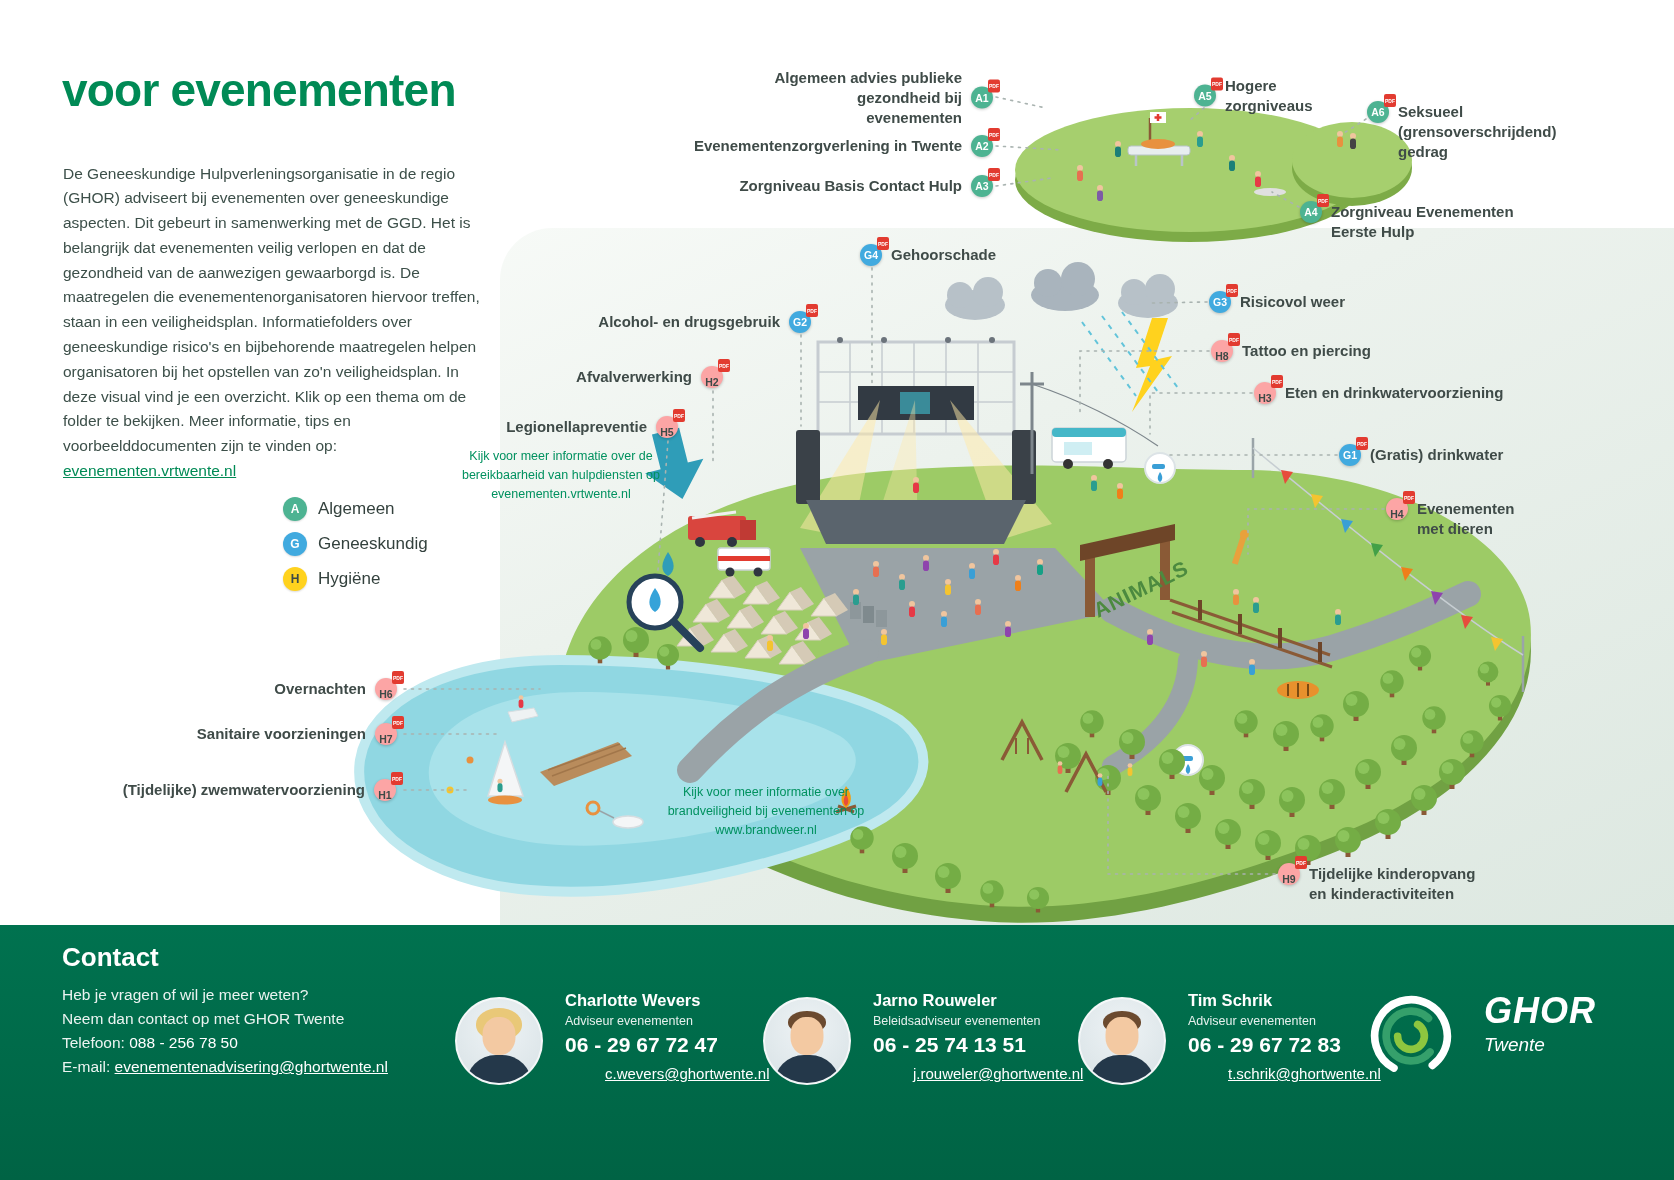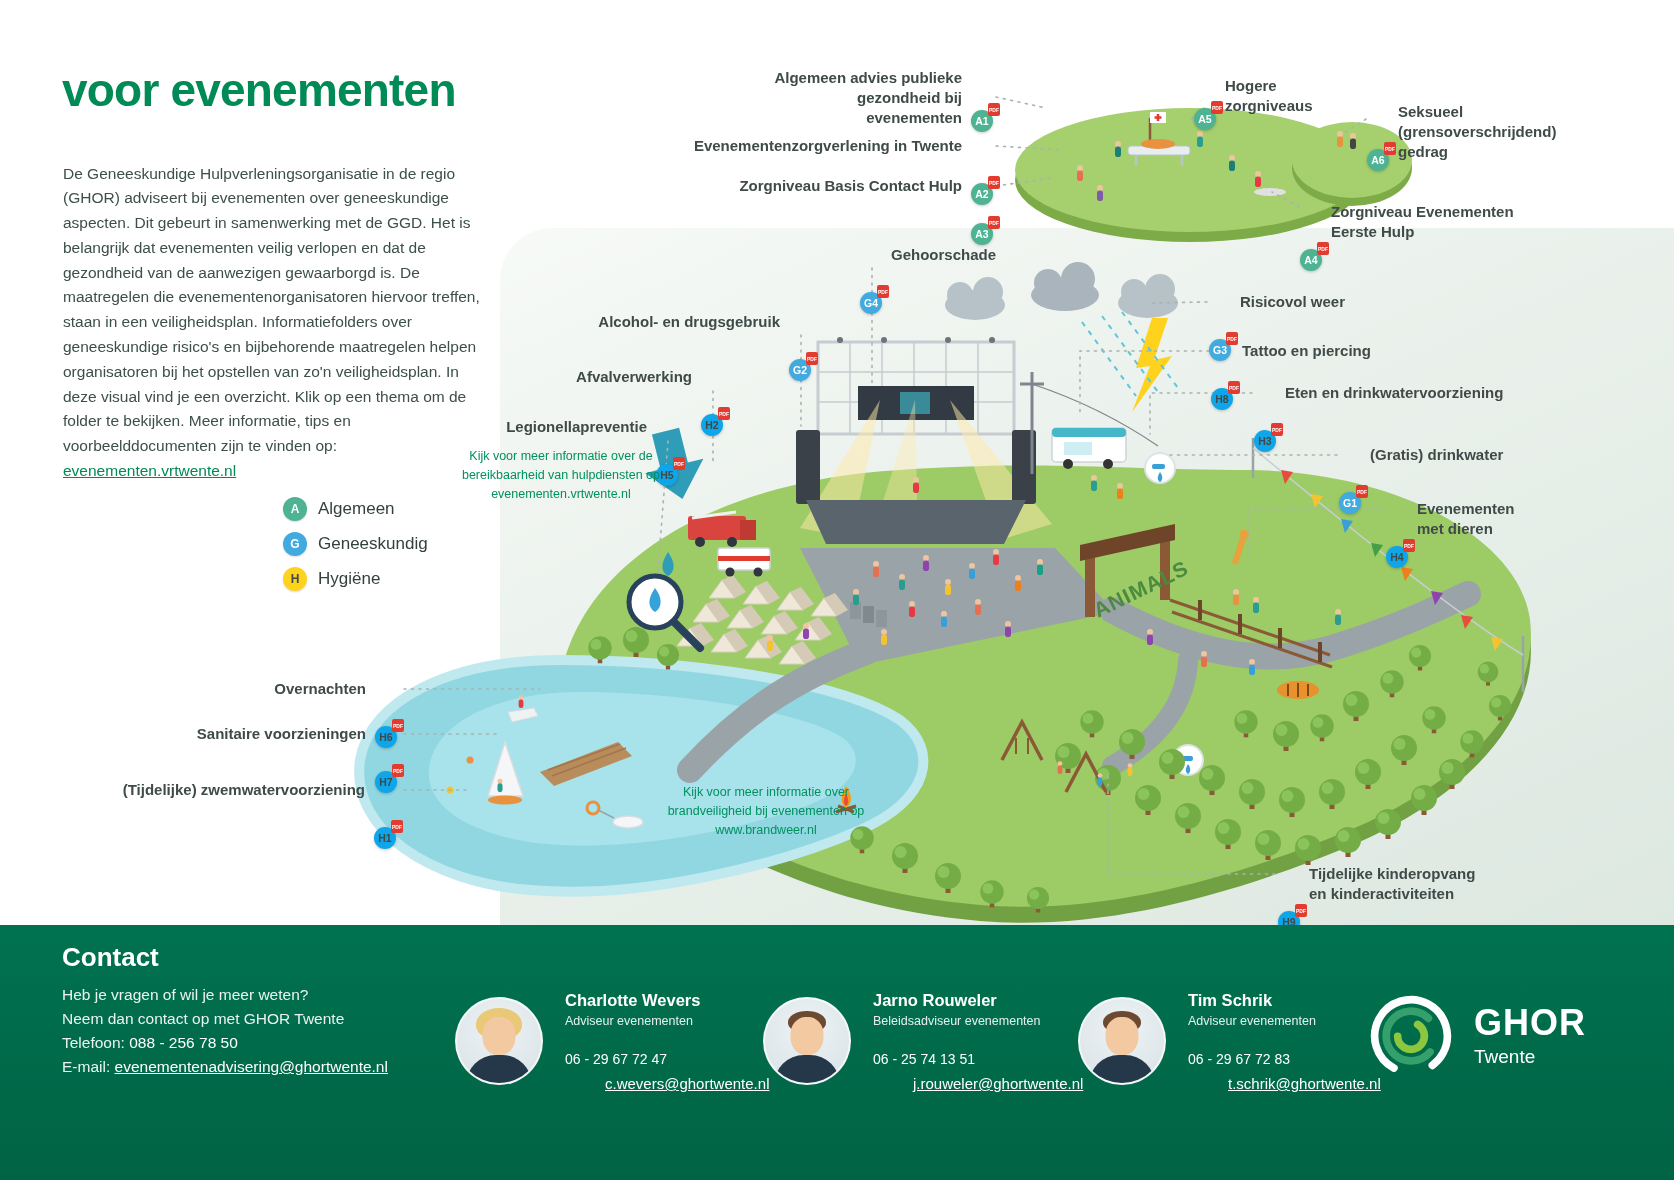--- a/index.html
+++ b/index.html
@@ -38,25 +38,24 @@
   .legend-label { font-size:17px; color:#33413d; font-weight:500; }
 
   
   .topic { position:absolute; display:flex; align-items:flex-start; gap:9px; z-index:2; cursor:pointer; }
   .topic.vcenter { align-items:center; transform:translateY(-50%); }
   .badge {
     position:relative; width:22px; height:22px; border-radius:50%; flex:none;
     display:flex; align-items:center; justify-content:center;
     font-size:10.5px; font-weight:bold; color:#fff;
     box-shadow:0 1px 3px rgba(0,0,0,.22);
-    margin-top:48px;
   }
   .badge.a { background:#4db392; }
   .badge.g { background:#41aadf; }
-  .badge.h { background:#0ea5e9; color:#3d4a47; }
+  .badge.h { background:#fca5a5; color:#3d4a47;align-items:flex-end; }
   .pdf {
     position:absolute; top:-7px; right:-7px; width:12px; height:13px;
     background:#e23b30; border-radius:2px; color:#fff;
     font-size:5px; font-weight:bold; display:flex; align-items:center; justify-content:center;
   }
   .topic-label { font-size:15px; line-height:20px; font-weight:600; color:#3f4b48; margin-top:1px; }
   .topic .nowrap { white-space:nowrap; }
   .topic.text-first .topic-label { text-align:right; }
 
   
@@ -82,23 +81,23 @@
     overflow:hidden; border:2px solid rgba(255,255,255,.65);
   }
   .avatar .head { position:absolute; left:50%; top:18px; transform:translateX(-50%); width:33px; height:38px; border-radius:46%; background:#f3c9a2; }
   .avatar .hair { position:absolute; left:50%; transform:translateX(-50%); border-radius:50% 50% 45% 45%; }
   .avatar .hair.blonde { top:9px; width:46px; height:32px; background:#e9c878; }
   .avatar .hair.brown { top:12px; width:38px; height:22px; background:#6b4a2f; }
   .avatar .torso { position:absolute; left:50%; bottom:-8px; transform:translateX(-50%); width:66px; height:36px; border-radius:30px 30px 0 0; background:#24384a; }
   .person-text { position:absolute; left:110px; top:4px; width:240px; }
   .person-name { font-size:16.5px; font-weight:bold; }
   .person-role { font-size:12.5px; opacity:.9; margin-top:4px; }
-  .person-phone { font-size:14px; margin-top:23px; }
+  .person-phone { font-size:21px; margin-top:5px;font-weight:bold; }
   .person-email { font-size:15px; margin-top:8px; text-decoration:underline; cursor:pointer; display:inline-block;margin-left:40px; }
-  .ghor-logo { position:absolute; left:1368px; top:68px; display:flex; align-items:center; gap:20px; }
+  .ghor-logo { position:absolute; left:1368px; top:68px; display:flex; align-items:flex-start; gap:30px;font-style:italic; }
   .ghor-word { font-size:36px; font-weight:800; letter-spacing:1px; line-height:1; }
   .ghor-region { font-size:19px; font-weight:500; margin-top:5px; }
 </style>
 </head>
 <body>
 <div class="canvas">
 
 <div class="bg-panel"></div>
 
 <svg class="scene" viewBox="0 0 1674 1180">

